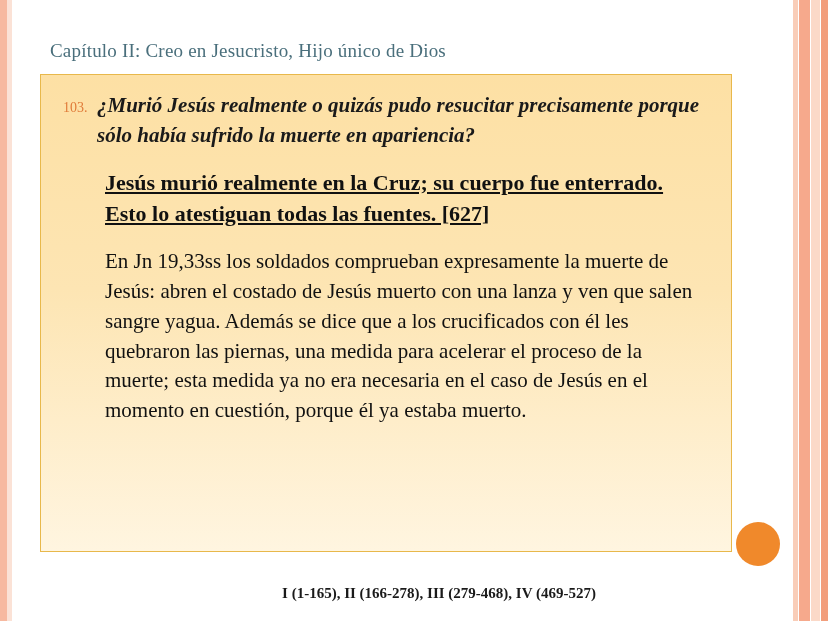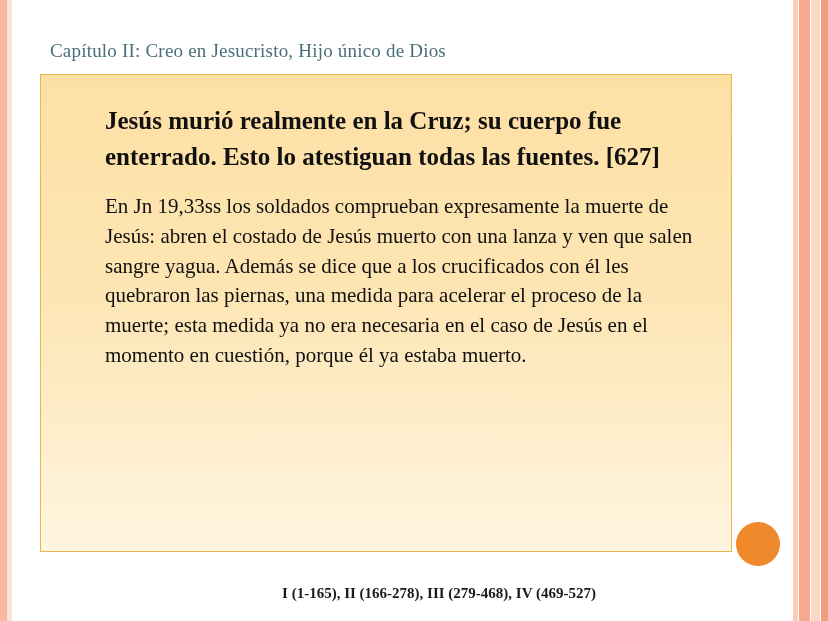--- a/index.html
+++ b/index.html
@@ -81,23 +81,24 @@
     font-weight: bold;
     font-size: 21px;
     line-height: 1.42;
     color: #1a1a1a;
     flex: 1;
   }
 
   .answer-bold {
     margin: 16px 0 6px 42px;
     font-weight: bold;
-    font-size: 25px;
+    font-size: 22px;
     line-height: 1.42;
     color: #111111;
+    text-decoration: underline;
   }
 
   .explanation {
     margin: 18px 0 8px 42px;
     font-size: 21px;
     line-height: 1.42;
     color: #111111;
   }
 
   .orange-dot {
@@ -134,20 +135,24 @@
 
   <div class="stripe stripe-right-1"></div>
   <div class="stripe stripe-right-2"></div>
   <div class="stripe stripe-right-3"></div>
   <div class="stripe stripe-right-4"></div>
 
   <div class="chapter-title">Capítulo II: Creo en Jesucristo, Hijo único de Dios</div>
 
   <div class="content-box">
 
+    <div class="question-row">
+      <div class="q-number">103.</div>
+      <div class="q-text">¿Murió Jesús realmente o quizás pudo resucitar precisamente porque sólo había sufrido la muerte en apariencia?</div>
+    </div>
 
     <div class="answer-bold">Jesús murió realmente en la Cruz; su cuerpo fue enterrado. Esto lo atestiguan todas las fuentes. [627]</div>
 
     <div class="explanation">En Jn 19,33ss los soldados comprueban expresamente la muerte de Jesús: abren el costado de Jesús muerto con una lanza y ven que salen sangre yagua. Además se dice que a los crucificados con él les quebraron las piernas, una medida para acelerar el proceso de la muerte; esta medida ya no era necesaria en el caso de Jesús en el momento en cuestión, porque él ya estaba muerto.</div>
 
   </div>
 
   <div class="orange-dot"></div>
 
   <div class="footer">I (1-165), II (166-278), III (279-468), IV (469-527)</div>

